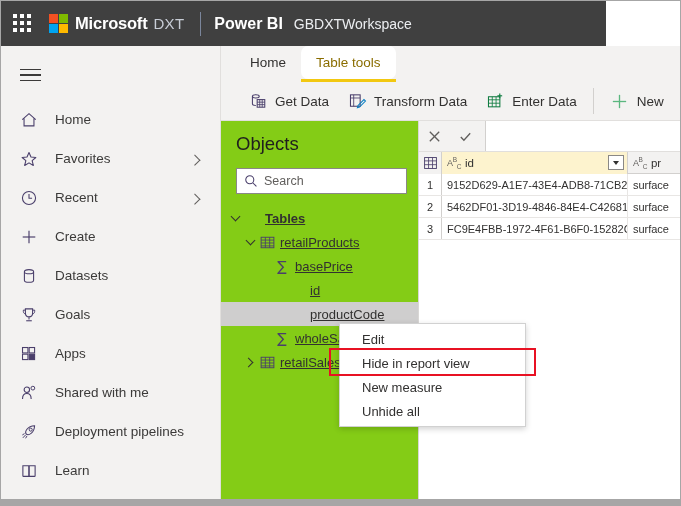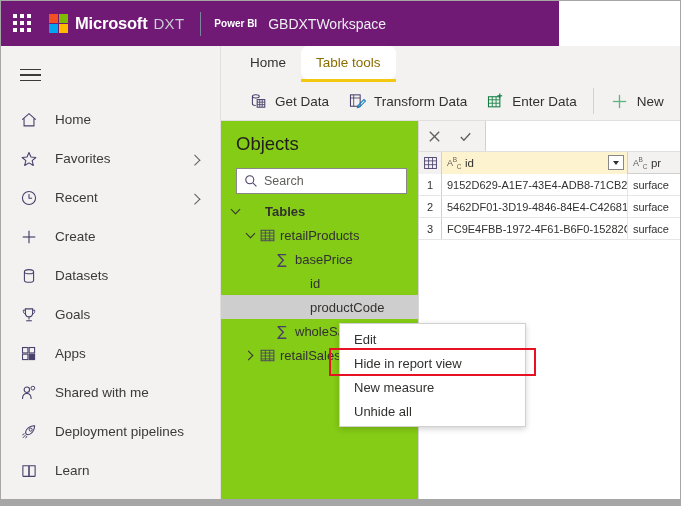--- a/index.html
+++ b/index.html
@@ -13,22 +13,22 @@
     position: relative;
     width: 681px; height: 506px;
     background: #ffffff;
     border: 1px solid #a6a6a6;
     overflow: hidden;
   }
 
   
   .topbar {
     position: absolute; left: 0; top: 0;
-    width: 558px; height: 45px;
-    background: #701a75;
+    width: 605px; height: 45px;
+    background: #404040;
     display: flex; align-items: center;
   }
   .waffle {
     width: 20px; height: 20px;
     margin-left: 12px; margin-right: 16px;
     display: grid;
     grid-template-columns: repeat(3, 4px);
     grid-template-rows: repeat(3, 4px);
     gap: 3px;
     cursor: pointer;
@@ -55,21 +55,21 @@
   }
   .ms-sub {
     color: #c8cdd6; font-size: 15px; font-weight: 400;
     margin-left: 6px; letter-spacing: 0.3px;
   }
   .hdr-divider {
     width: 1px; height: 24px; background: #7b869c;
     margin: 0 13px 0 16px;
   }
   .pbi-name {
-    color: #ffffff; font-size: 10px; font-weight: 700;
+    color: #ffffff; font-size: 16px; font-weight: 700;
   }
   .ws-name {
     color: #eceef1; font-size: 14px; font-weight: 400;
     margin-left: 11px;
   }
 
   
   .leftnav {
     position: absolute; left: 0; top: 45px;
     width: 220px; height: 455px;
@@ -188,21 +188,21 @@
   .search-ico { width: 14px; height: 14px; margin-right: 6px; flex: 0 0 auto; }
   .search-input {
     border: none; outline: none;
     font-family: "Liberation Sans", sans-serif;
     font-size: 12.5px; color: #323130;
     background: transparent;
     width: 140px; height: 22px;
   }
   .search-input::placeholder { color: #605e5c; }
 
-  .tree { margin-top: 5px; font-size: 13px; color: #323130; }
+  .tree { margin-top: 12px; font-size: 13px; color: #323130; text-decoration: underline; }
   .trow {
     height: 24px;
     display: flex; align-items: center;
     cursor: pointer; position: relative;
   }
   .trow.selected { background: #cfcece; }
   .tchev {
     width: 16px; height: 16px; flex: 0 0 auto;
     display: flex; align-items: center; justify-content: center;
   }
@@ -324,21 +324,21 @@
   #gridrows { position: absolute; left: 0; top: 53px; width: 263px; }
 
   
   .ctxmenu {
     position: absolute;
     left: 338px; top: 322px;
     width: 187px;
     background: #ffffff;
     border: 1px solid #d1d1d1;
     box-shadow: 0 2px 6px rgba(0,0,0,0.18);
-    padding: 3px 0;
+    padding: 3px 8px;
     z-index: 40;
   }
   .ctxitem {
     height: 24px;
     display: flex; align-items: center;
     padding-left: 14px;
     font-size: 13px; color: #323130;
     cursor: pointer;
   }
 

